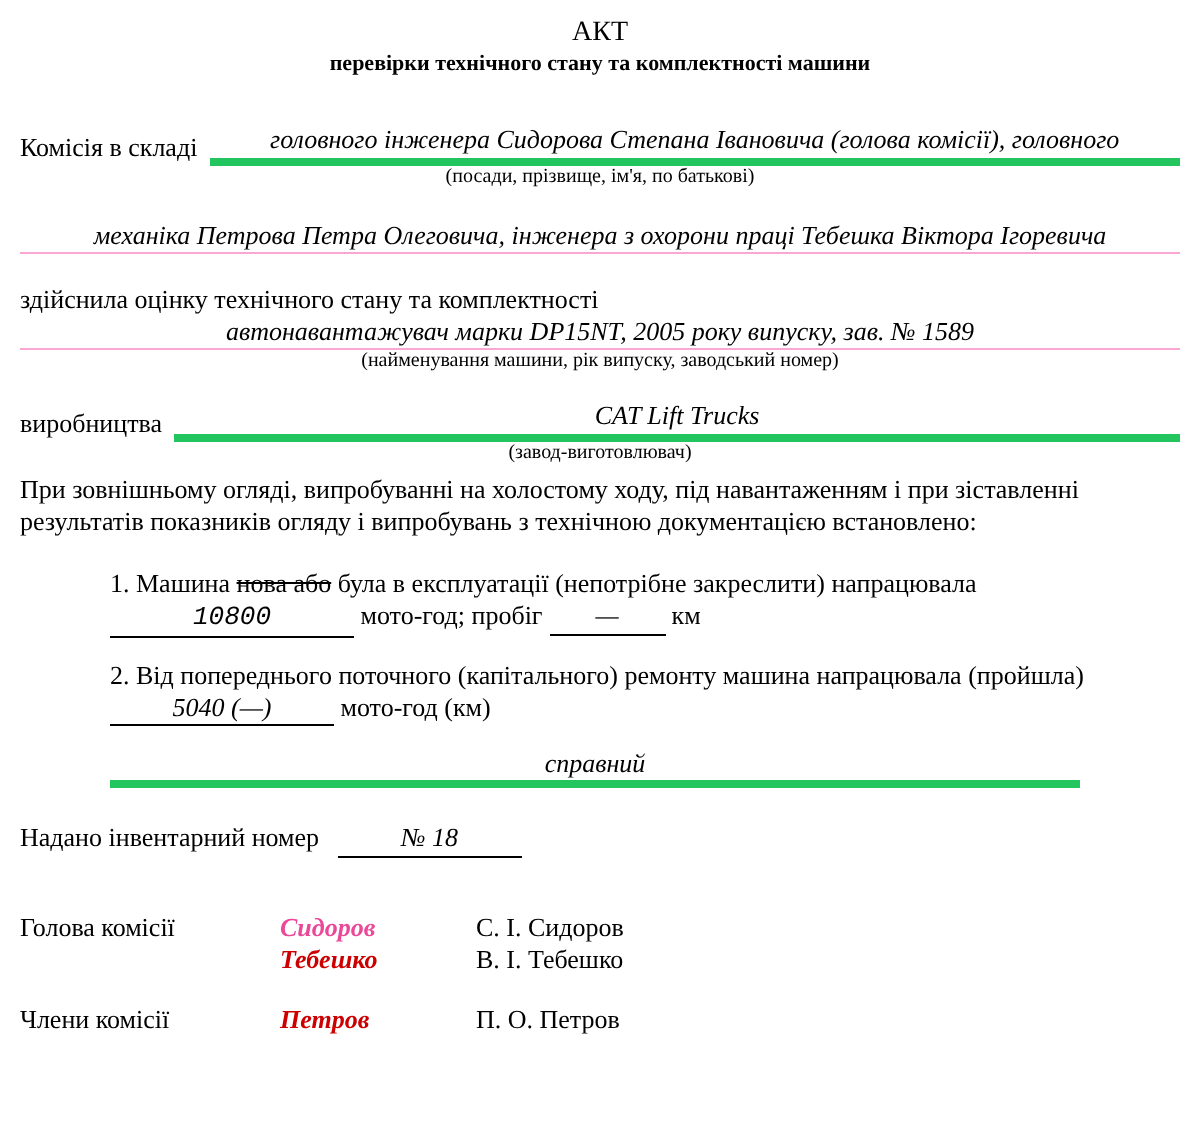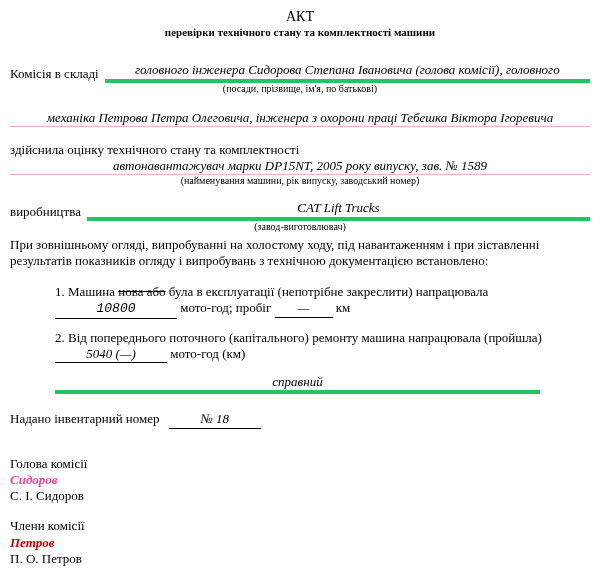--- a/index.html
+++ b/index.html
@@ -18,21 +18,21 @@
   .row     { display:flex; align-items:flex-end; }
   .lbl     { white-space:nowrap; margin-right:6px; }
   .fill    { flex:1; border-bottom:4px solid #22c55e; font-style:italic; text-align:center; white-space:nowrap; }
   .fullfill{ border-bottom:1px solid #f9a8d4; font-style:italic; text-align:center; white-space:nowrap;font-family:Liberation Serif, serif; }
   .caption { font-size:10px; text-align:center; line-height:1.2; }
   .blank   { display:inline-block; border-bottom:1px solid #000; font-style:italic; text-align:center; }
   .struck  { text-decoration:line-through; }
   .para    { margin-top:4px; }
   .item    { margin-left:45px; }
   .sigs    { margin-top:27px; }
-  .sigrow  { display:flex; align-items:flex-start;flex-direction:column; }
+  .sigrow  { display:flex; align-items:center; }
   .sigrow .c1 { width:130px; }
   .sigrow .c2 { width:98px; font-weight:bold; font-style:italic; }
   .sigrow .c3 { }
   .m-row1  { margin-top:23px; }
   .m-line2 { margin-top:15px; }
   .m-intro { margin-top:15px; }
   .m-manuf { margin-top:13px; }
   .m-item1 { margin-top:15px; }
   .m-item  { margin-top:11px; }
   .m-inv   { margin-top:17px; }
@@ -97,25 +97,25 @@
     <span>Надано інвентарний номер</span>
     <span class="blank" style="width:92px; margin-left:6px;">№ 18</span>
   </div>
 
   <div class="sigs">
     <div class="sigrow">
       <span class="c1">Голова комісії</span>
       <span class="c2 sig-red" style="color: #ec4899;">Сидоров</span>
       <span class="c3">С. І. Сидоров</span>
     </div>
+    <div class="sigrow">
+      <span class="c1"></span>
+      <span class="c2 sig-red" style="color: rgb(204, 0, 0);">Тебешко</span>
+      <span class="c3">В. І. Тебешко</span>
+    </div>
     <div class="sigrow m-members">
       <span class="c1">Члени комісії</span>
       <span class="c2 sig-red" style="color: rgb(204, 0, 0);">Петров</span>
       <span class="c3">П. О. Петров</span>
-    </div>
-    <div class="sigrow">
-      <span class="c1"></span>
-      <span class="c2 sig-red" style="color: rgb(204, 0, 0);">Тебешко</span>
-      <span class="c3">В. І. Тебешко</span>
     </div>
   </div>
 
 </div>
 
 </body></html>

